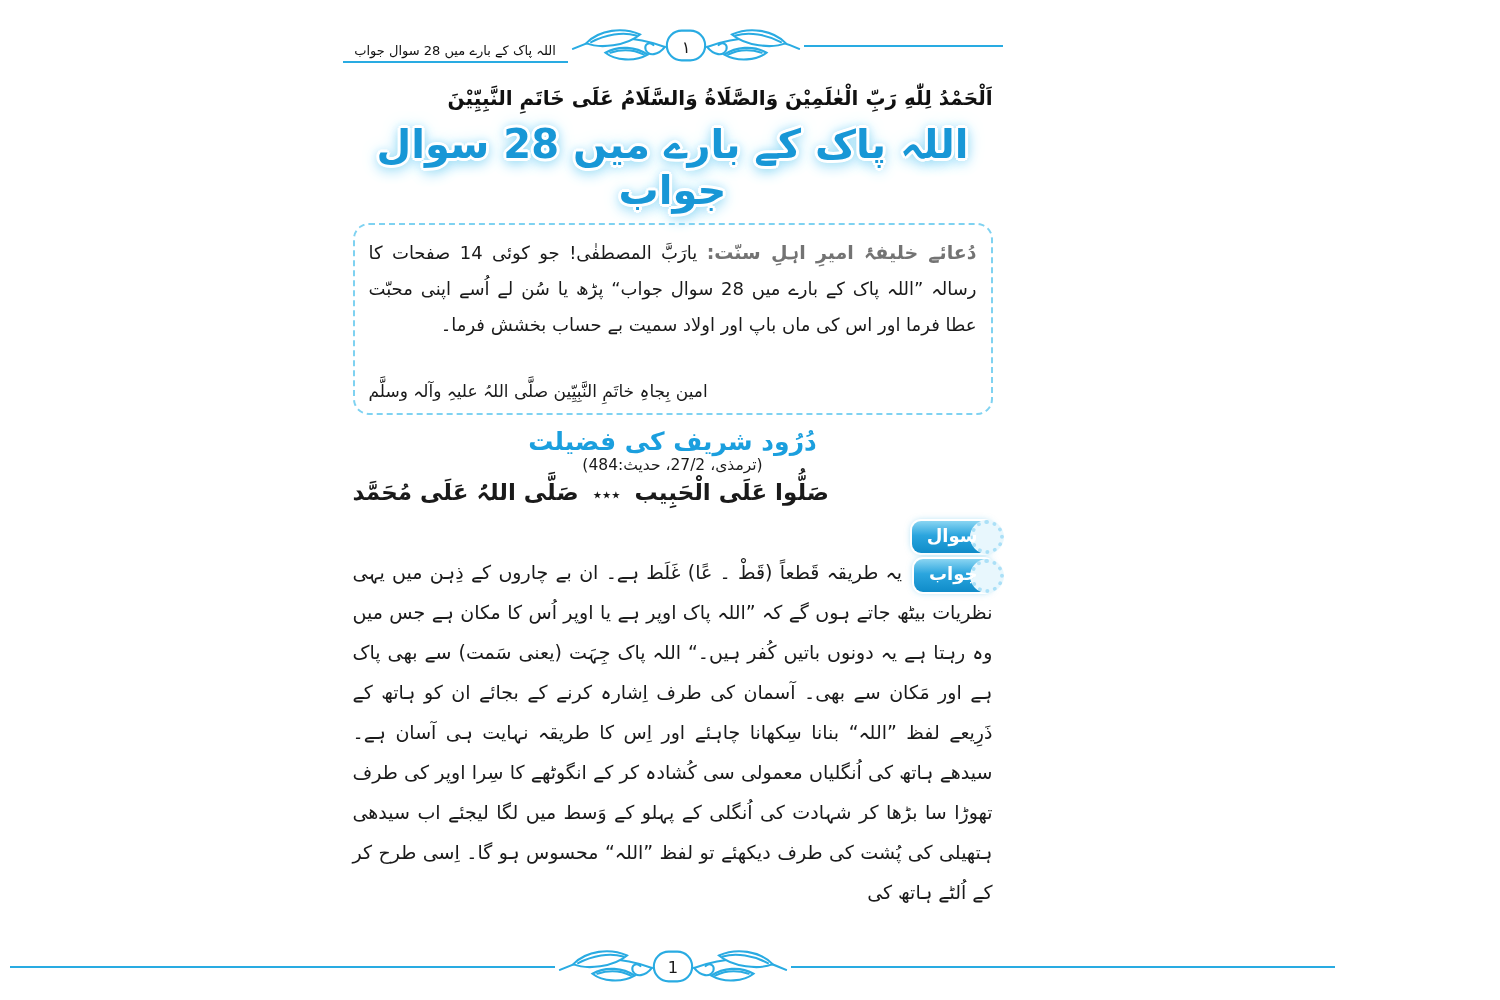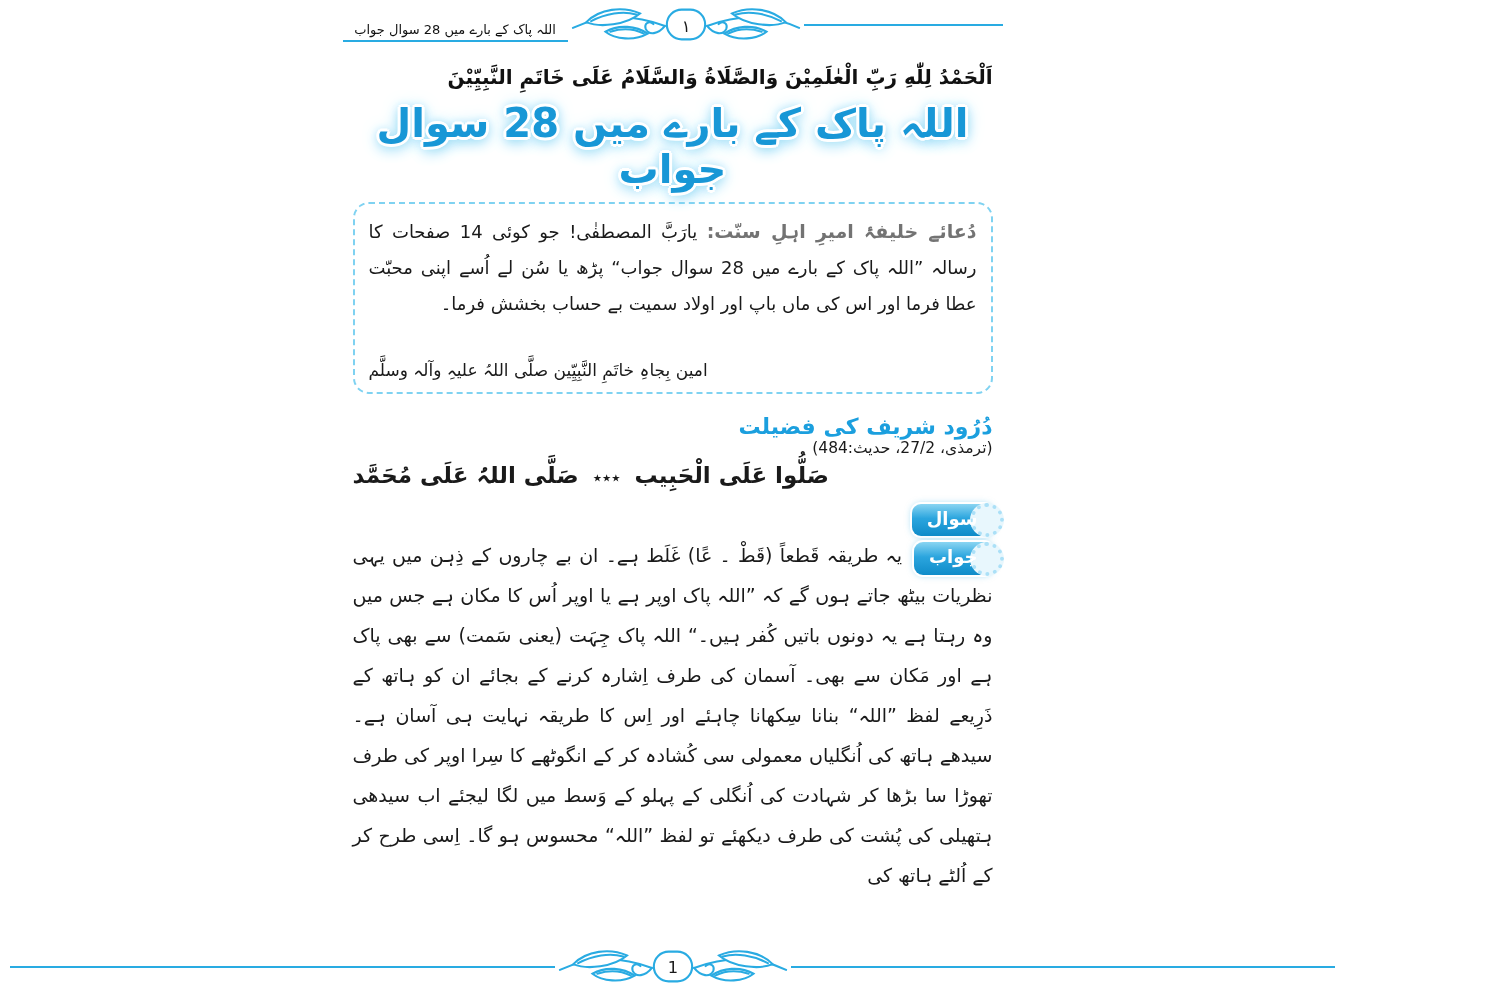--- a/index.html
+++ b/index.html
@@ -1,19 +1,19 @@
 <!DOCTYPE html>
 <html lang="ur"><head>
 <meta charset="utf-8">
 <style>
   * { margin:0; padding:0; box-sizing:border-box; }
   html,body { background:#ffffff; }
   body { width:1500px; height:1000px; overflow:hidden;
          font-family:"DejaVu Sans", sans-serif; color:#1a1a1a; }
-  .page { position:relative; width:1345px; height:1000px; background:#fff; padding-top:2px; }
+  .page { position:relative; width:1345px; height:1000px; background:#fff; padding-top:23px; }
   .column { width:640px; margin:0 auto; direction:rtl; }
 
   
   .flourish-row { display:flex; align-items:center; direction:ltr; }
   .rule { flex:1 1 auto; height:0; border-top:2.4px solid #29abe2; }
   .orn { width:236px; height:46px; flex:0 0 auto; display:block; }
   .header-left { flex:0 0 auto; min-width:225px; text-align:center;
                  border-bottom:2.2px solid #29abe2; padding:0 8px 3px;
                  margin-bottom:-14px; }
   .running-title { direction:rtl; font-size:13px; color:#111; white-space:nowrap; }
@@ -31,27 +31,27 @@
                 0 0 10px #8ed8f5, 0 0 18px #a9e2f8, 0 5px 14px #8ed8f5; }
 
   
   .dua-box { margin-top:10px; border:2px dashed #7fd2f1; border-radius:16px;
              padding:8px 14px 6px; }
   .dua-body { font-size:18px; line-height:2.0; text-align:justify; }
   .dua-heading { color:#737373; font-weight:bold; font-size:19px; }
   .dua-ameen { text-align:left; font-size:17px; line-height:1.9;margin-top:32px; }
 
   
-  .section-heading { margin-top:20px; text-align:right; color:#1b9fde;
-                     font-size:22px; font-weight:bold; }
+  .section-heading { margin-top:12px; text-align:center; color:#1b9fde;
+                     font-size:25px; font-weight:bold; }
 
   
   .hadith { margin-top:6px; font-size:19px; line-height:2.05; text-align:justify; }
   .hadith-lead { color:#1b9fde; font-weight:bold; }
-  .hadith-ref { text-align:right; font-size:15.5px; margin-top:0px; }
+  .hadith-ref { text-align:center; font-size:15.5px; margin-top:0px; }
 
   
   .salawat { margin-top:5px; text-align:left; font-weight:bold; font-size:23px; }
   .salawat .flowers { font-size:17px; letter-spacing:5px; padding:0 6px; }
 
   
   .qa-block { margin-top:10px; font-size:19px; line-height:2.1;
               text-align:justify; clear:both; }
   .qa-badge { float:right; margin-left:12px; margin-top:6px; position:relative; z-index:1;
     background:linear-gradient(180deg,#8ad5f2 0%,#2ba5de 45%,#0f8cc9 100%);

